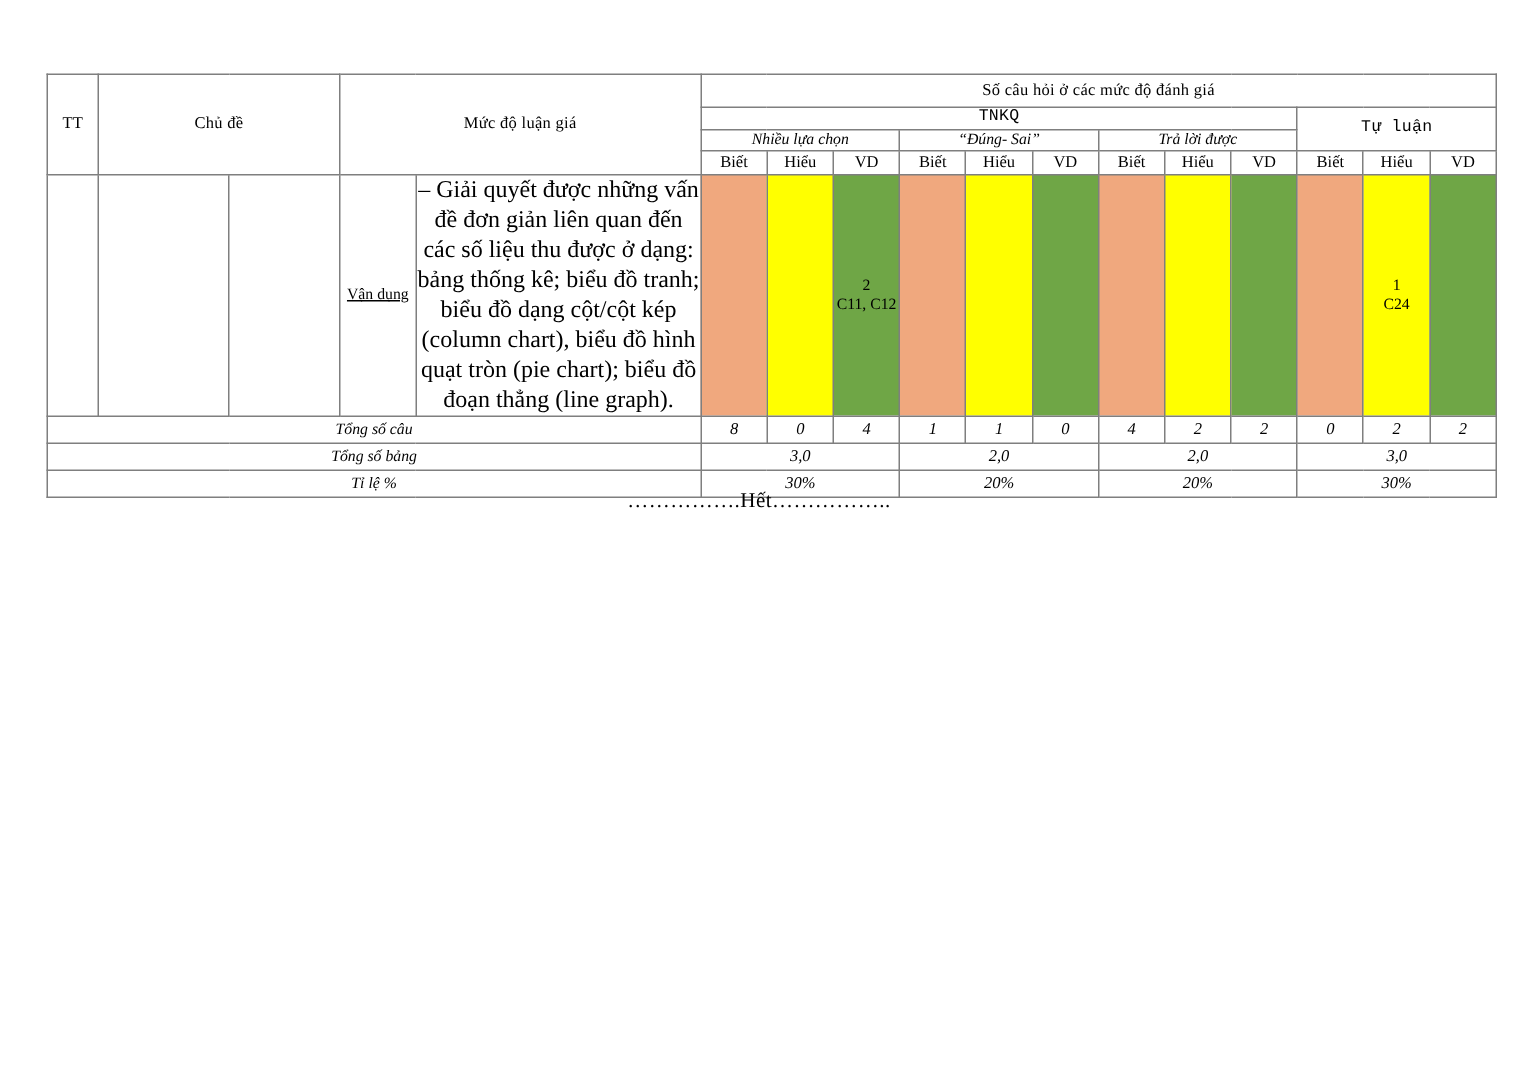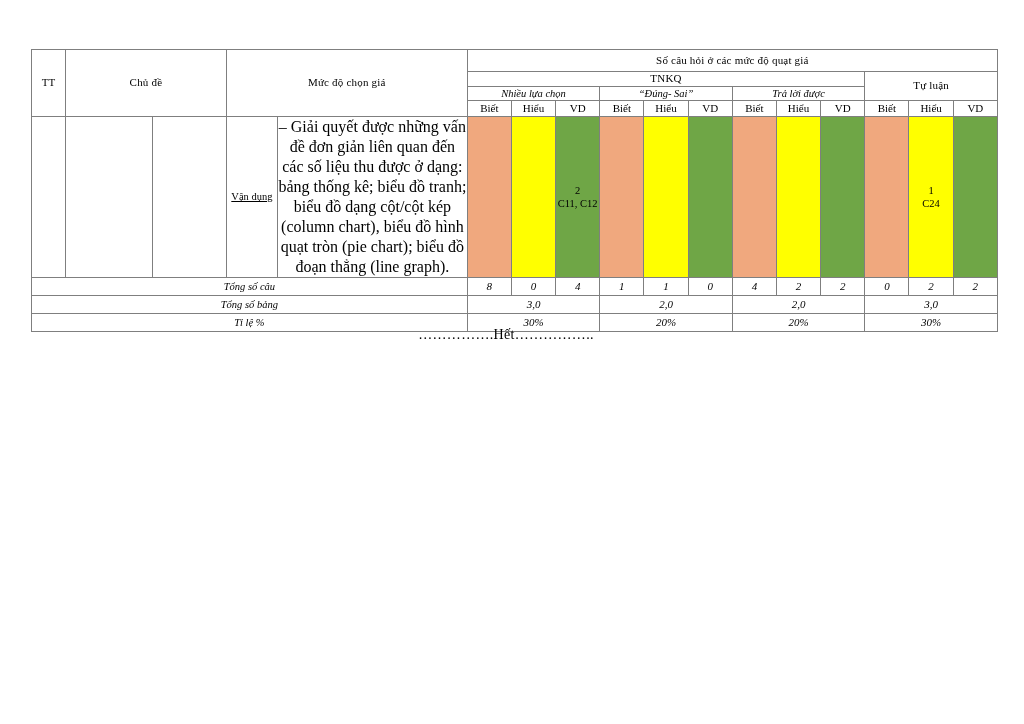--- a/index.html
+++ b/index.html
@@ -52,21 +52,21 @@
     font-style: italic;
     font-size: 10.5px;
     margin-left: 12px;
   }
   .hdr-lvl {
     font-weight: bold;
     font-size: 11px;
   }
 
   .r1 { height: 22px; }
-  .r2 { height: 14px; }
+  .r2 { height: 14px; font-family: Liberation Mono, monospace; }
   .r3 { height: 13px; }
   .r4 { height: 16px; }
 
   
   .body-row { height: 140px; }
 
   td.topic-cell { }
   td.topic-sub { }
 
   td.level-cell {
@@ -149,22 +149,22 @@
         <col style="width:44px">
       <col style="width:44px">
         <col style="width:44px">
         <col style="width:44px">
     </colgroup>
 
     <tbody>
         <tr class="r1">
       <td rowspan="4" class="hdr-bold">TT</td>
       <td rowspan="4" colspan="2" class="hdr-bold">Chủ đề</td>
-      <td rowspan="4" colspan="2" class="hdr-bold">Mức độ chọn giá</td>
-      <td colspan="12" class="hdr-bold">Số câu hỏi ở các mức độ quạt giá</td>
+      <td rowspan="4" colspan="2" class="hdr-bold">Mức độ luận giá</td>
+      <td colspan="12" class="hdr-bold">Số câu hỏi ở các mức độ đánh giá</td>
     </tr>
 
     <tr class="r2">
       <td colspan="9" class="hdr-bold">TNKQ</td>
       <td colspan="3" rowspan="2" class="hdr-bold">Tự luận</td>
     </tr>
 
     <tr class="r3">
       <td colspan="3" class="hdr-italic">Nhiều lựa chọn</td>
       <td colspan="3" class="hdr-italic">“Đúng- Sai”</td>

